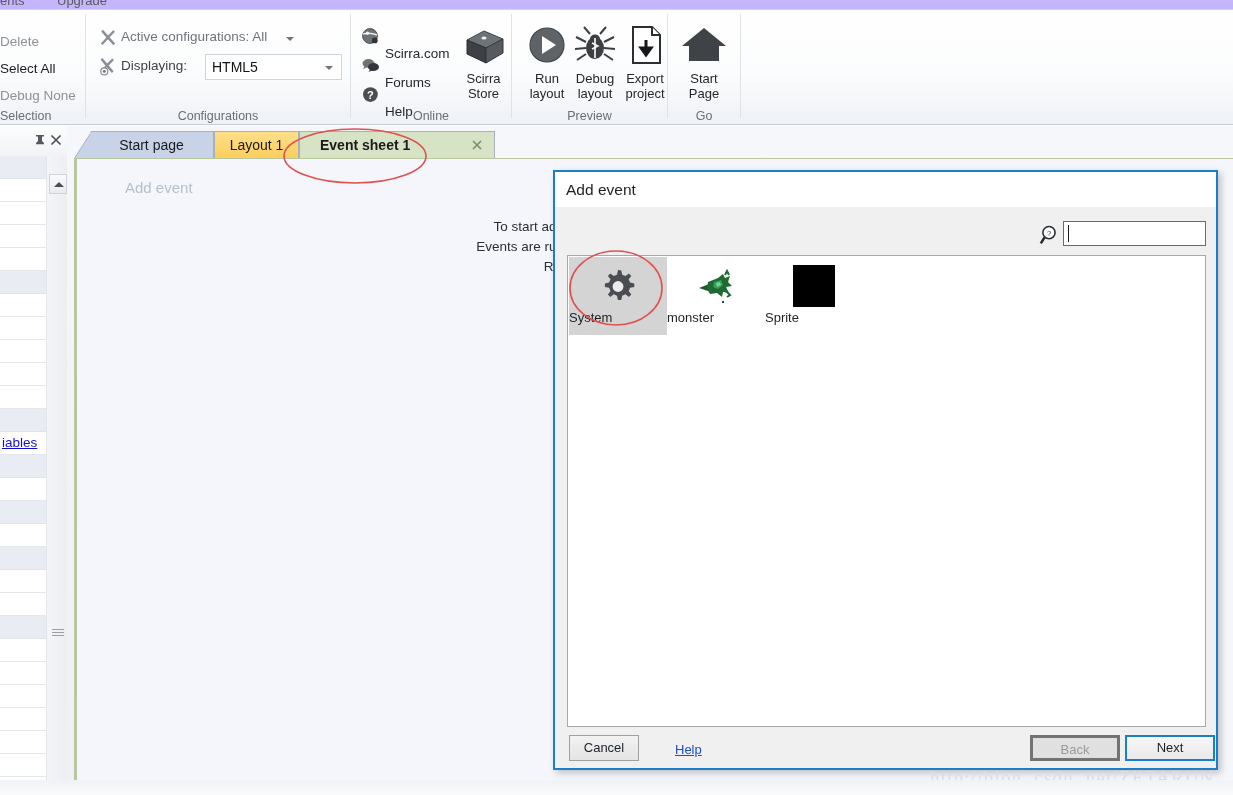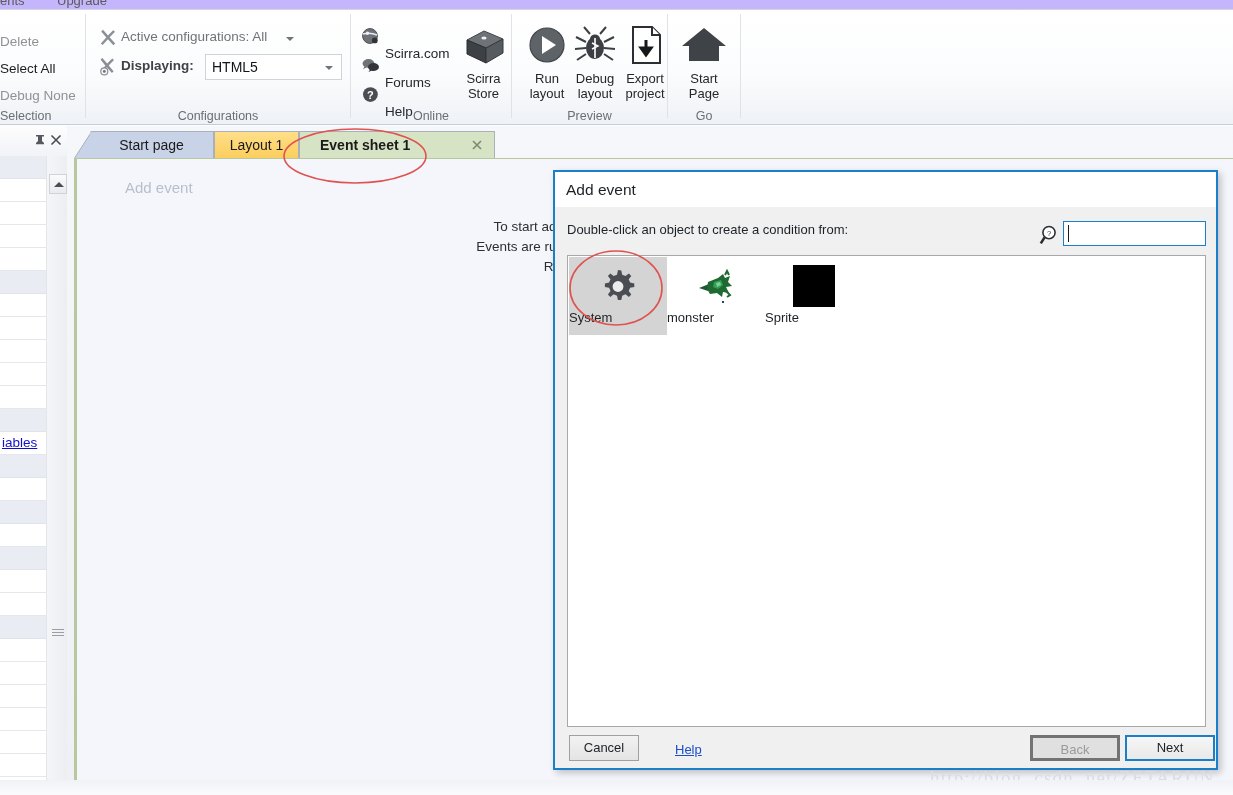--- a/index.html
+++ b/index.html
@@ -59,21 +59,21 @@
   .cfg-row { position: absolute; left: 12px; height: 24px; }
   .cfg-row .cicon { position: absolute; left: 0; top: 2px; width: 20px; height: 20px; }
   .cfg-row .ctext { position: absolute; left: 23px; top: 3px; font-size: 13.5px; color: #6f7479; white-space: nowrap; }
   #cfg-row-active { top: 16px; width: 240px; }
   #cfg-row-active .caret {
     position: absolute; left: 188px; top: 11px; width: 0; height: 0;
     border-left: 4px solid transparent; border-right: 4px solid transparent;
     border-top: 4px solid #6f7479;
   }
   #cfg-row-display { top: 45px; width: 240px; }
-  #cfg-row-display .ctext { color: #3f4347; font-weight: bold; }
+  #cfg-row-display .ctext { color: #3f4347; }
   #display-combo {
     position: absolute; left: 107px; top: -1px; width: 137px; height: 26px;
     background: #ffffff; border: 1px solid #cfd4da;
   }
   #display-combo .cval {
     position: absolute; left: 6px; top: 4px; font-size: 14px; color: #111417;
   }
   #display-combo .cb-arrow {
     position: absolute; right: 8px; top: 11px; width: 0; height: 0;
     border-left: 4px solid transparent; border-right: 4px solid transparent;
@@ -530,21 +530,20 @@
       <div>Events are run</div>
       <div>Rig</div>
     </div>
   </div>
 </div>
 
 <div id="dialog">
   <div id="dlg-titlebar">
     <span id="dlg-title">Add event</span>
   </div>
-  <span id="dlg-instr">Double-click an object to create a condition from:</span>
   <span id="dlg-search-icon">
     <svg width="22" height="22" viewBox="0 0 22 22">
       <circle cx="10" cy="8.6" r="6.1" fill="#ffffff" stroke="#2b2e32" stroke-width="1.6"></circle>
       <text x="10" y="12" font-family="Liberation Sans, sans-serif" font-size="7.5" fill="#2b2e32" text-anchor="middle">?</text>
       <path d="M5.6 13.4 L1.8 19.4" stroke="#2b2e32" stroke-width="2.6"></path>
     </svg>
   </span>
   <div id="dlg-search-input" placeholder="">
     <span class="caret-bar"></span>
   </div>

